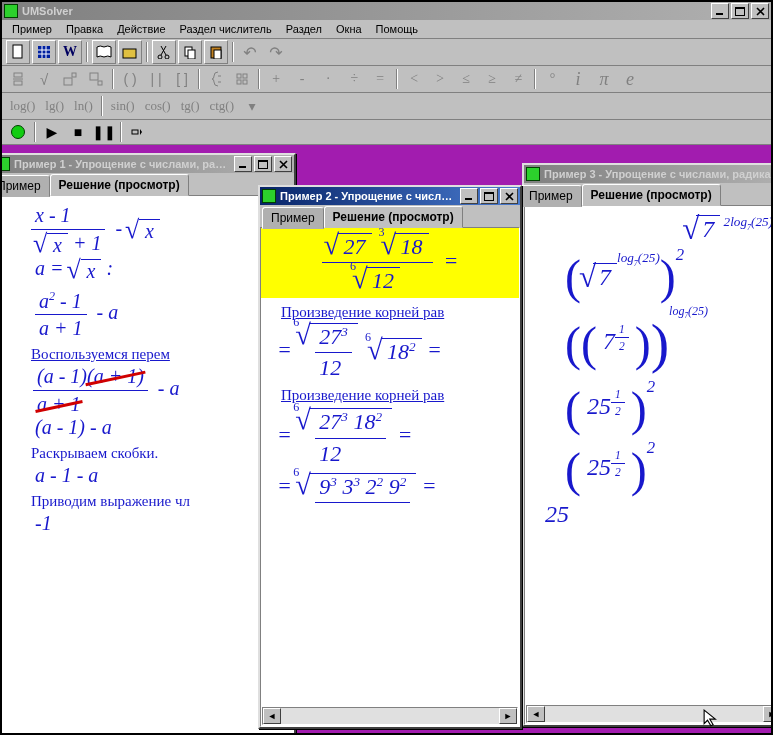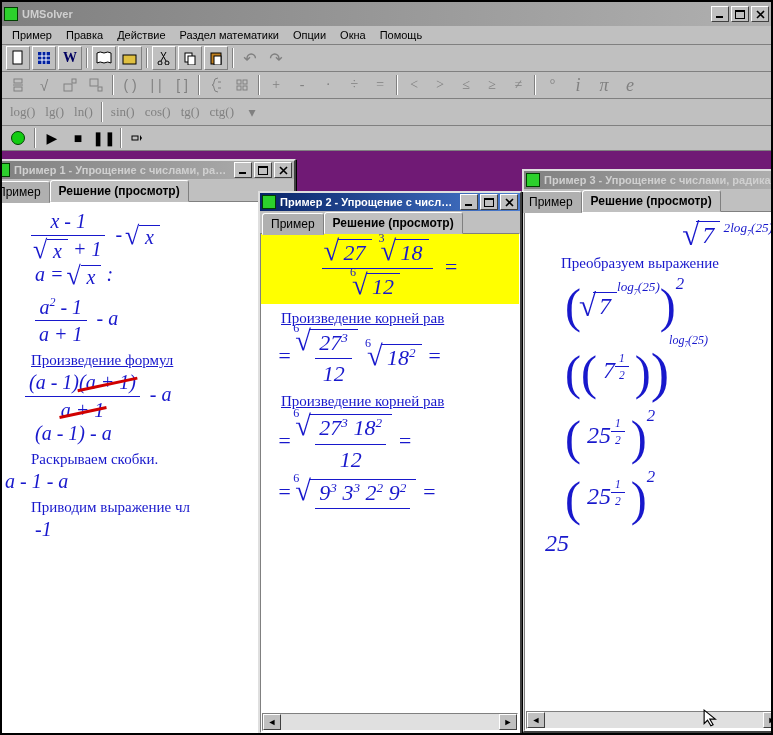--- a/index.html
+++ b/index.html
@@ -14,21 +14,21 @@
   }
 
   
   .app-window {
     position: absolute; inset: 0;
     border: 2px solid #000;
     background: #c0c0c0;
     display: flex; flex-direction: column;
   }
   .title-bar {
-    height: 24px;
+    height: 18px;
     background: linear-gradient(to right, #888c90, #aeb6bb);
     display: flex; align-items: center;
     padding: 0 2px;
     color: #fff; font-weight: bold;
     font-size: 11px;
   }
   .title-bar.inactive { background: linear-gradient(to right,#808080,#b0b0b0); color:#d0d0d0; }
   .title-bar.active   { background: linear-gradient(to right,#082468,#4a7cd0); color:#fff; }
   .title-icon {
     width: 12px; height: 12px; margin-right: 4px;
@@ -78,21 +78,21 @@
   .toolbar .sym { font-family: "Times New Roman", serif; font-style: italic; color: #808080; }
   .toolbar .func { font-family: "Times New Roman", serif; color:#808080; font-size:13px; padding:0 4px; }
 
   .run-toolbar { height: 24px; }
   .run-dot { width:12px;height:12px;background:#12cc12;border-radius:50%;border:1px solid #004000; }
   .play { color:#000; }
 
   
   .workspace {
     flex: 1; position: relative;
-    background: #701a75;
+    background: #a21caf;
     overflow: hidden;
   }
 
   .child-window {
     position: absolute;
     border: 2px solid; border-color: #dfdfdf #404040 #404040 #dfdfdf;
     background: #c0c0c0;
     display: flex; flex-direction: column;
     box-shadow: 1px 1px 0 #000;
   }
@@ -124,21 +124,21 @@
   }
   .doc-body .step-text {
     font-size: 15px;
     color: #1818cc;
     margin: 6px 0 2px 26px;
   }
   .doc-body .step-text u { text-decoration: underline; }
 
   .math { color:#1818cc; font-style: italic; font-family:"Times New Roman",serif; }
 
-  .frac { display:inline-block; vertical-align:middle; text-align:center; }
+  .frac { display:inline-block; vertical-align:middle; }
   .frac > .num { display:block; border-bottom:1.5px solid #1818cc; padding:0 4px 2px; }
   .frac > .den { display:block; padding:2px 4px 0; }
 
   .sqrt { display:inline-block; position:relative; padding-left:12px; vertical-align:middle; }
   .sqrt::before {
     content:"√"; position:absolute; left:-2px; top:-4px; font-size:1.3em; font-style:normal;
   }
   .sqrt > .rad {
     display:inline-block;
     border-top:1.5px solid #1818cc;
@@ -200,22 +200,22 @@
             <path d="M1 1 L8 8 M8 1 L1 8" stroke="#000" stroke-width="1.6"></path>
           </svg>
       </span>
     </span>
   </div>
 
   <div class="menu-bar">
     <span class="menu-item">Пример</span>
     <span class="menu-item">Правка</span>
     <span class="menu-item">Действие</span>
-    <span class="menu-item">Раздел математики</span>
-    <span class="menu-item">Опции</span>
+    <span class="menu-item">Раздел числитель</span>
+    <span class="menu-item">Раздел</span>
     <span class="menu-item">Окна</span>
     <span class="menu-item">Помощь</span>
   </div>
 
   <div class="toolbar">
     <span class="toolbar-btn raised">
       <svg width="14" height="16">
           <rect x="2" y="1" width="9" height="13" fill="#fff" stroke="#000"></rect>
         </svg>
     </span>
@@ -391,50 +391,49 @@
         <div class="math" style="margin-left:30px;">
           <i>a</i> = <span class="sqrt"><span class="rad"><i>x</i></span></span> :
         </div>
         <div class="math" style="margin-left:30px;margin-top:6px;">
           <span class="frac">
             <span class="num"><i>a</i><sup>2</sup> - 1</span>
             <span class="den"><i>a</i> + 1</span>
           </span>
           &nbsp;-&nbsp;<i>a</i>
         </div>
-        <div class="step-text"><u>Произведение формул</u></div>
-        <div class="math" style="margin-left:20px;">
+        <div class="step-text"><u>Воспользуемся перем</u></div>
+        <div class="math" style="margin-left:28px;">
           <span class="frac">
             <span class="num">(<i>a</i> - 1)<span class="strike-red">(<i>a</i> + 1)</span></span>
             <span class="den"><span class="strike-red"><i>a</i> + 1</span></span>
           </span>
           &nbsp;-&nbsp;<i>a</i>
         </div>
         <div class="math" style="margin-left:30px;">(<i>a</i> - 1) - <i>a</i></div>
         <div class="step-text">Раскрываем скобки.</div>
-        <div class="math" style=""><i>a</i> - 1 - <i>a</i></div>
+        <div class="math" style="margin-left:30px;"><i>a</i> - 1 - <i>a</i></div>
         <div class="step-text">Приводим выражение чл</div>
         <div class="math" style="margin-left:30px;">-1</div>
       </div>
     </div>
 
     <div class="child-window" style="left:520px; top:18px; width:260px; height:560px;">
       <div class="title-bar inactive">
         <span class="title-icon"></span>
         <span class="title-text">Пример 3 - Упрощение с числами, радикала…</span>
       </div>
       <div class="tabs-row">
         <span class="tab inactive" style="margin-left:-6px;">Пример</span>
         <span class="tab">Решение (просмотр)</span>
       </div>
       <div class="doc-body doc3">
         <div class="math" style="margin-left:6px;text-align:right;">
           <span class="sqrt"><span class="rad">7</span></span><sup style="font-size:0.55em;">&nbsp;2log<sub>7</sub>(25)</sup>
         </div>
-        <div class="step-text">Преобразуем выражение</div>
         <div class="math" style="margin-left:30px;margin-top:6px;">
           <span class="big-paren">(</span><span class="sqrt"><span class="rad">7</span></span><sup style="font-size:0.55em;position:relative;top:-12px;">log<sub>7</sub>(25)</sup><span class="big-paren">)</span><sup style="font-size:0.7em;position:relative;top:-14px;">2</sup>
         </div>
         <div class="math" style="margin-left:30px;margin-top:8px;">
           <span class="big-paren">(</span><span class="big-paren">(</span>&nbsp;7<sup><span class="frac" style="font-size:0.8em;"><span class="num">1</span><span class="den">2</span></span></sup>&nbsp;<span class="big-paren">)</span><span class="big-paren" style="font-size:2.3em;">)</span><sup style="font-size:0.5em;position:relative;top:-26px;">log<sub>7</sub>(25)</sup>
         </div>
         <div class="math" style="margin-left:30px;margin-top:6px;">
           <span class="big-paren">(</span>&nbsp;25<sup><span class="frac" style="font-size:0.8em;"><span class="num">1</span><span class="den">2</span></span></sup>&nbsp;<span class="big-paren">)</span><sup style="font-size:0.7em;position:relative;top:-14px;">2</sup>
         </div>
         <div class="math" style="margin-left:30px;margin-top:6px;">

